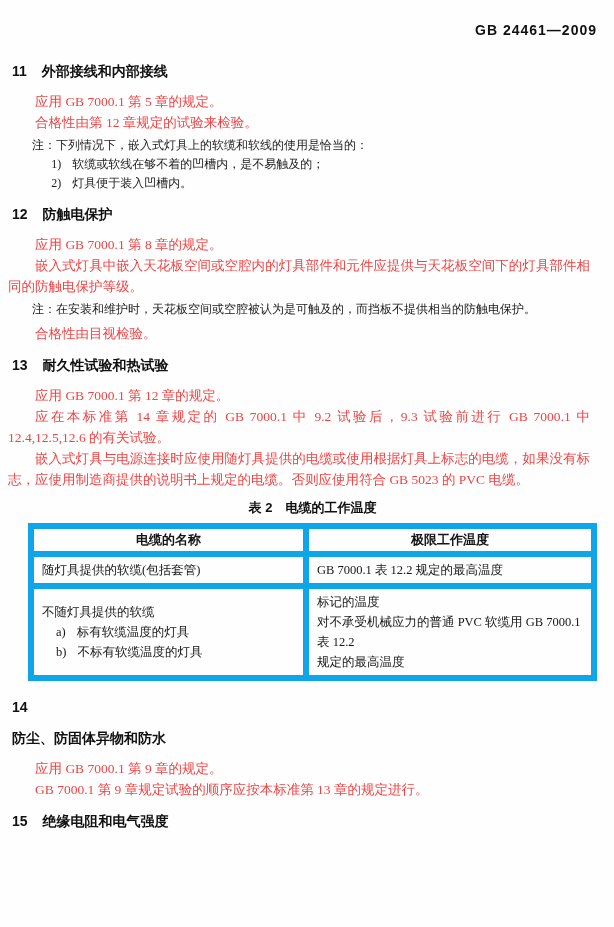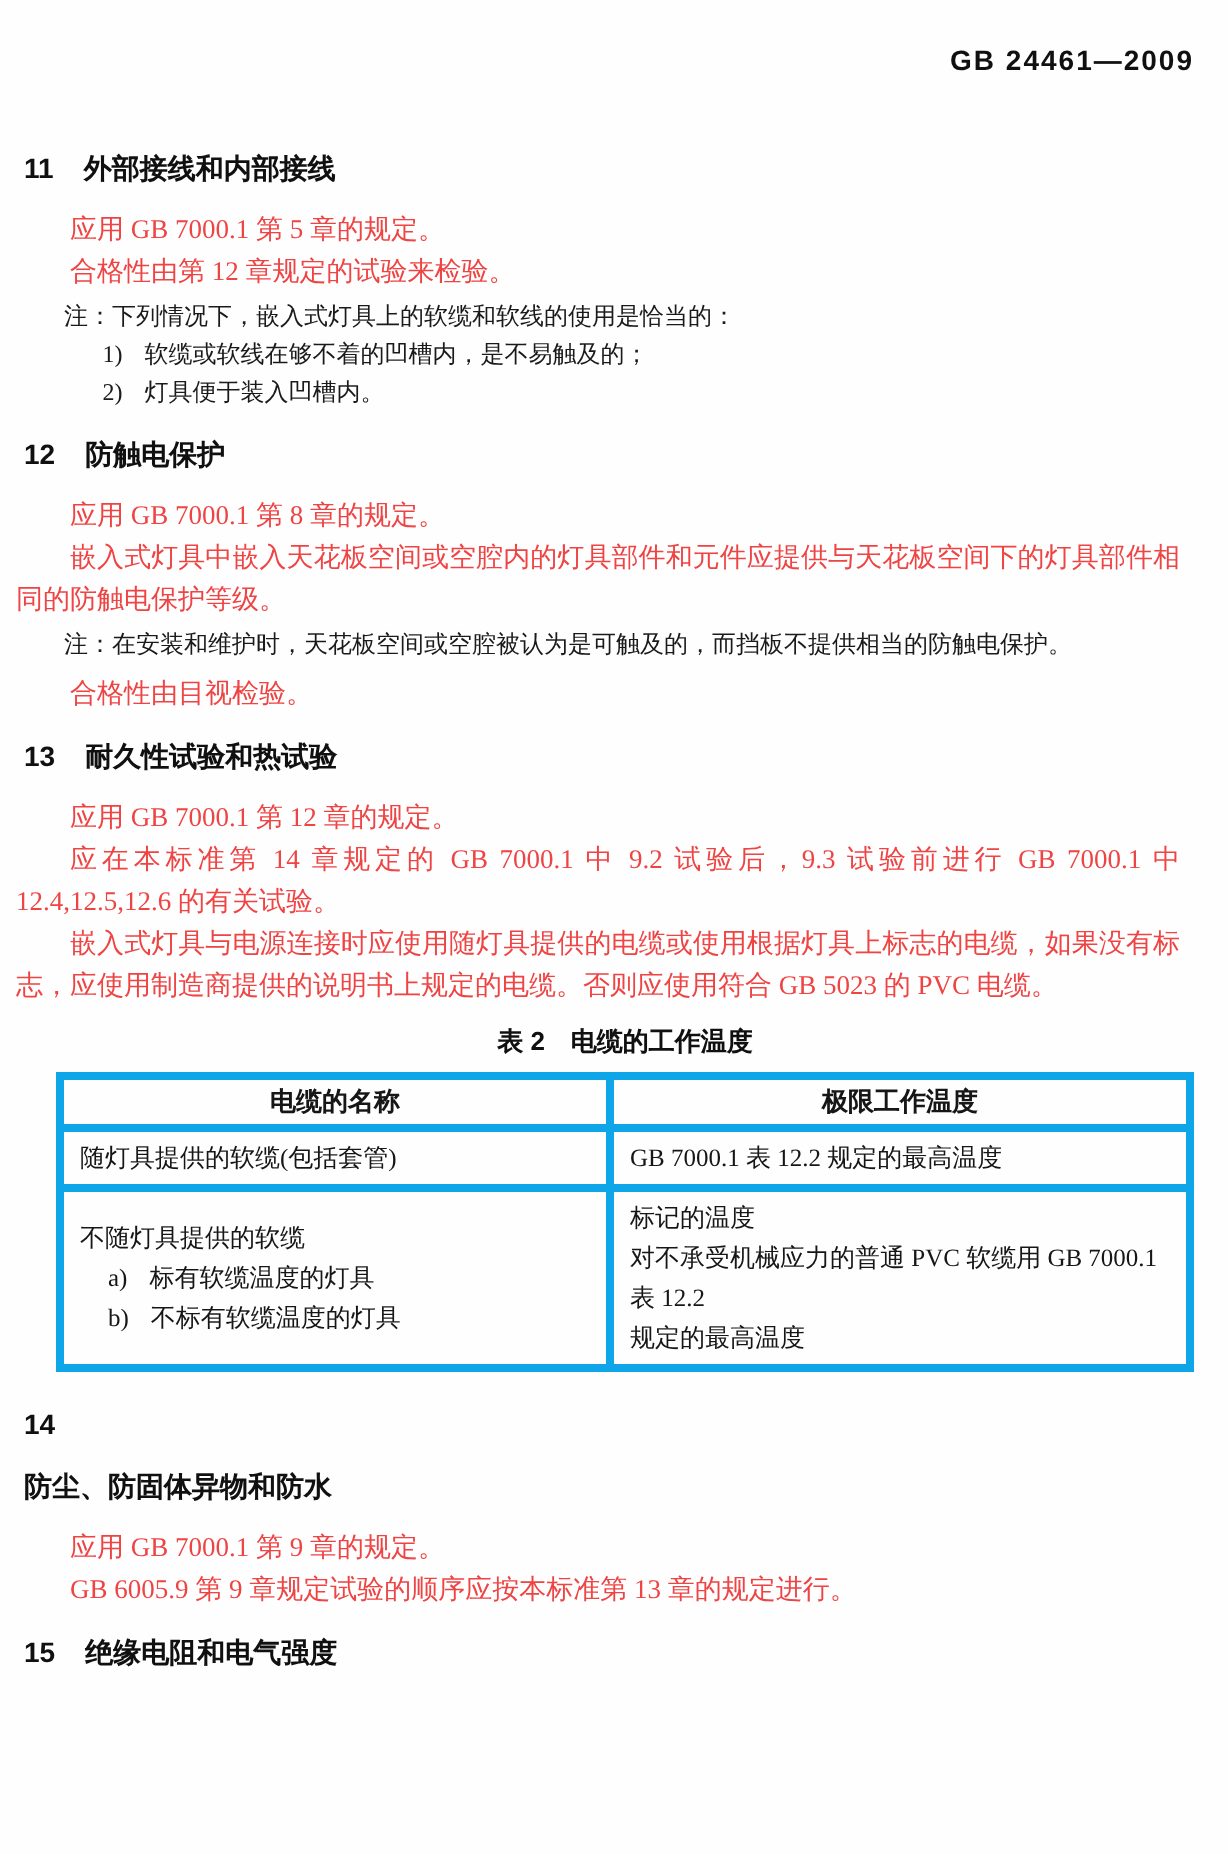--- a/index.html
+++ b/index.html
@@ -29,21 +29,21 @@
     display: flex;
     align-items: baseline;
     gap: 15px;
     margin: 13px 0 10px 0;
     padding-left: 4px;
     font-family: "Liberation Sans", "DejaVu Sans", sans-serif;
     font-weight: bold;
     font-size: 14px;
     color: #101010;
   }
-  .sec-head.first { margin-top: 38px; }
+  .sec-head.first { margin-top: 25px; }
   .para {
     font-size: 13.5px;
     line-height: 21px;
     text-align: justify;
     text-indent: 2em;
     color: #ef4444;
   }
   .note {
     margin: 3px 0 4px 0;
     font-size: 12px;
@@ -65,21 +65,21 @@
   table.tbl {
     margin-left: 20px;
     width: 569px;
     border-collapse: collapse;
     border: 2px solid #2b2b2b;
     font-size: 12.5px;
     color: #161616;
     table-layout: fixed;
   }
   table.tbl th, table.tbl td {
-    border: 4px solid #0ea5e9;
+    border: 6px solid #0ea5e9;
     vertical-align: middle;
   }
   table.tbl th {
     height: 25px;
     font-weight: bold;
     font-size: 13px;
     text-align: center;
     padding: 2px 6px;
   }
   table.tbl td {
@@ -167,21 +167,21 @@
           </td>
         </tr>
       </tbody>
     </table>
 
     <div class="sec-head" style="margin-top:18px;flex-direction:column;">
       <span class="sec-num">14</span>
       <span class="sec-title">防尘、防固体异物和防水</span>
     </div>
     <p class="para">应用 GB 7000.1 第 9 章的规定。</p>
-    <p class="para">GB 6005.9 第 9 章规定试验的顺序应按本标准第 13 章的规定进行。</p>
+    <p class="para">GB 7000.1 第 9 章规定试验的顺序应按本标准第 13 章的规定进行。</p>
 
     <div class="sec-head">
       <span class="sec-num">15</span>
       <span class="sec-title">绝缘电阻和电气强度</span>
     </div>
 
   </div>
 </div>
 
 </body></html>

